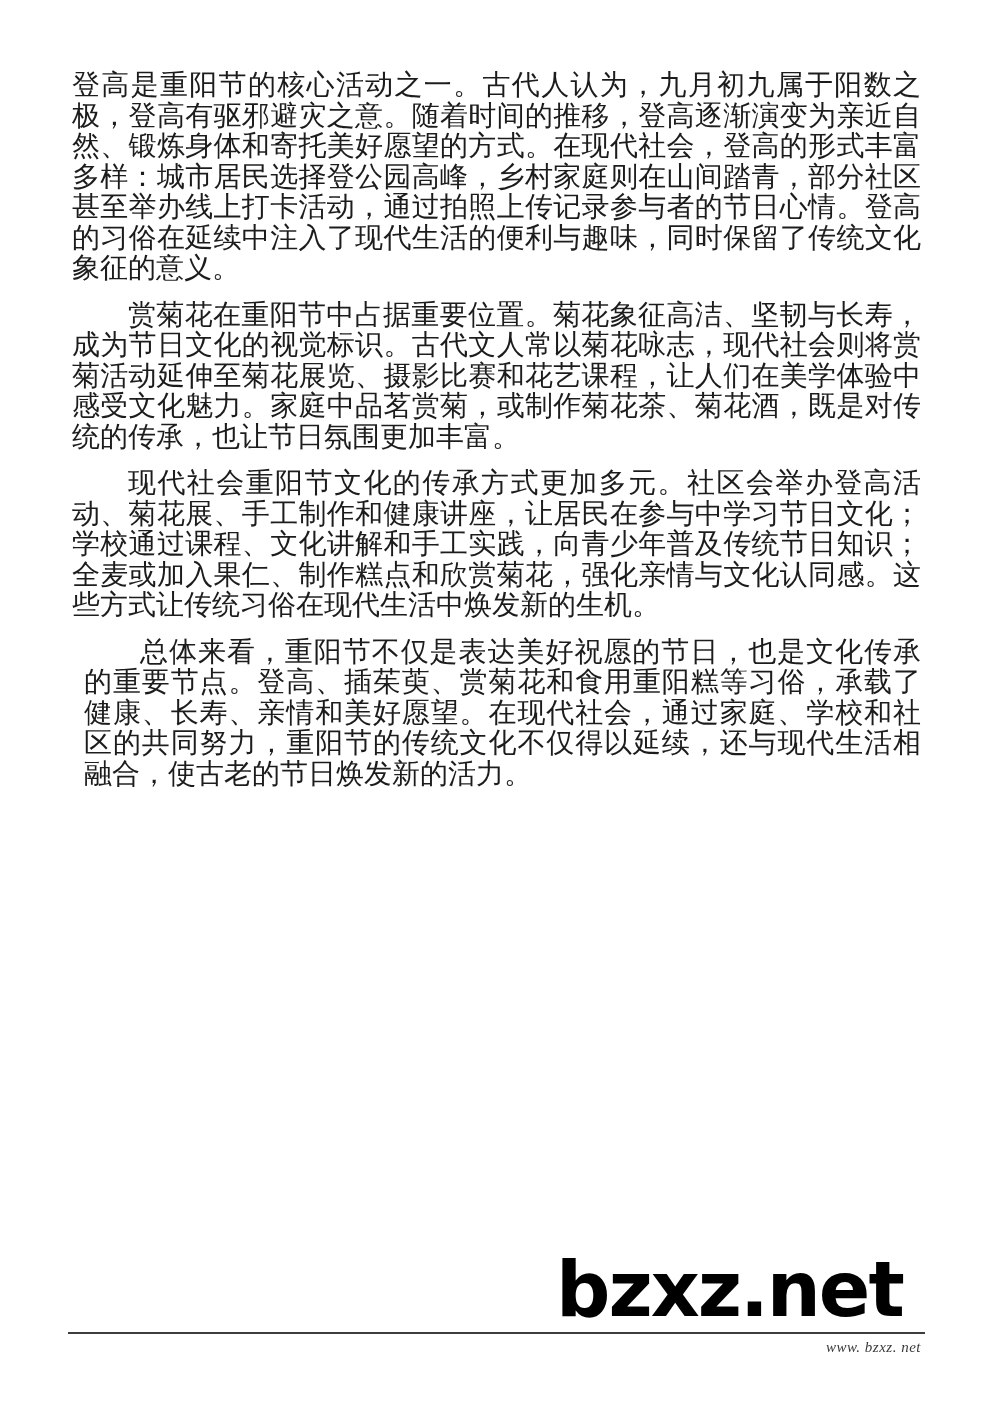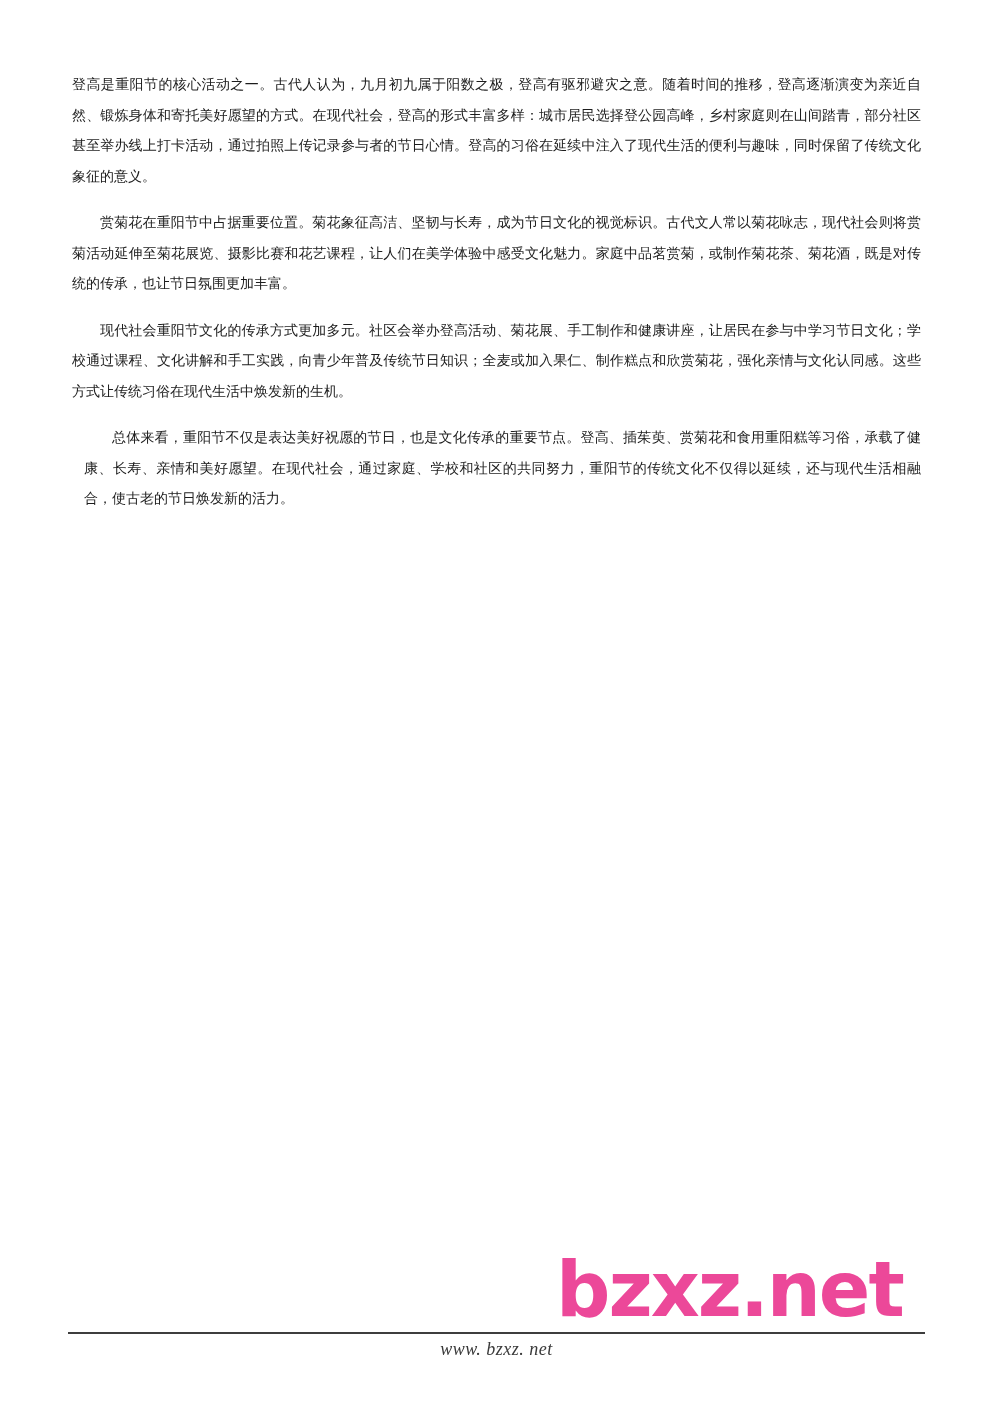--- a/index.html
+++ b/index.html
@@ -18,21 +18,21 @@
     position: absolute;
     inset: 0;
     background: #ffffff;
   }
   .doc-body {
     position: absolute;
     left: 72px;
     top: 70px;
     width: 849px;
     color: #1c1c1c;
-    font-size: 14px;
+    font-size: 28px;
     line-height: 30.5px;
     text-align: justify;
     text-justify: inter-character;
   }
   .doc-body p {
     margin: 0 0 16px 0;
     padding: 0;
   }
   .doc-body p.indented {
     text-indent: 2em;
@@ -43,41 +43,41 @@
   }
   .watermark {
     position: absolute;
     left: 556px;
     top: 1252px;
     font-family: "DejaVu Sans", "Liberation Sans", sans-serif;
     font-weight: bold;
     font-size: 76px;
     line-height: 1;
     letter-spacing: -2px;
-    color: #ec4899;
+    color: #000000;
     user-select: none;
     white-space: nowrap;
   }
   .footer-divider {
     position: absolute;
     left: 68px;
     top: 1332px;
     width: 857px;
     height: 0;
     border-top: 2px solid #3d3d3d;
   }
   .footer-url {
     position: absolute;
     left: 72px;
     top: 1339px;
     width: 849px;
-    text-align: center;
+    text-align: right;
     font-family: "Liberation Serif", "DejaVu Serif", serif;
     font-style: italic;
-    font-size: 18px;
+    font-size: 15px;
     color: #3a3a3a;
     letter-spacing: 0.5px;
   }
 </style>
 </head>
 <body>
 
 <div class="page">
 
   <div class="doc-body">

